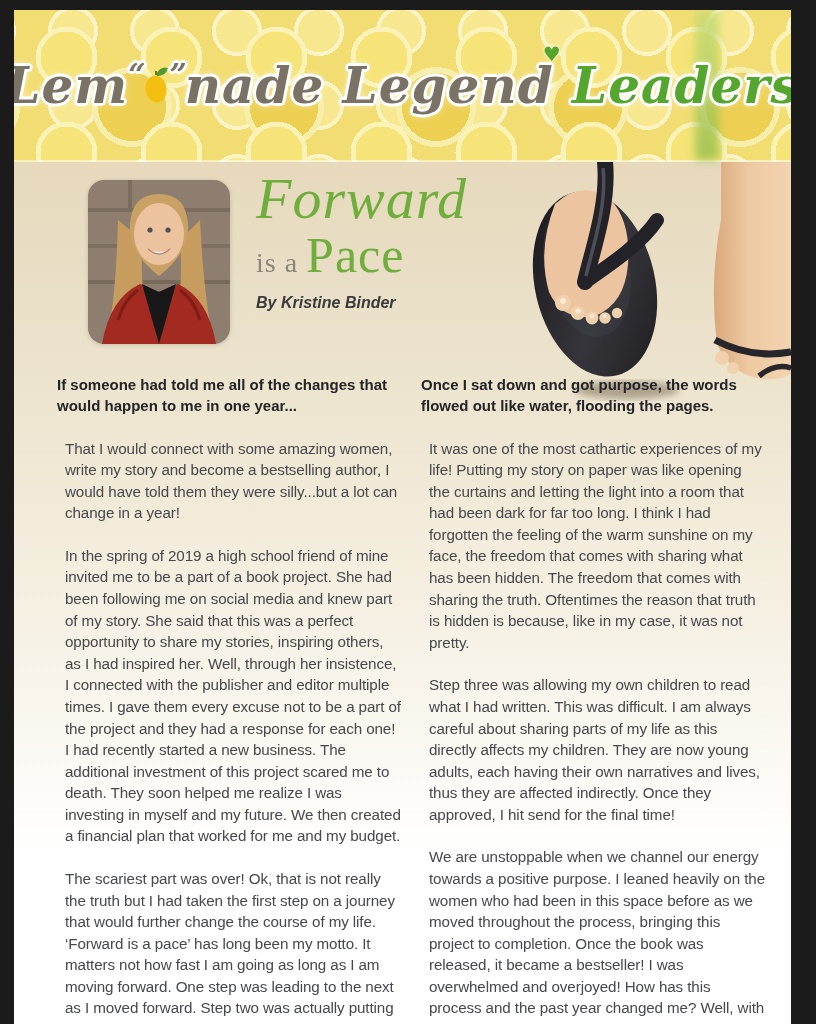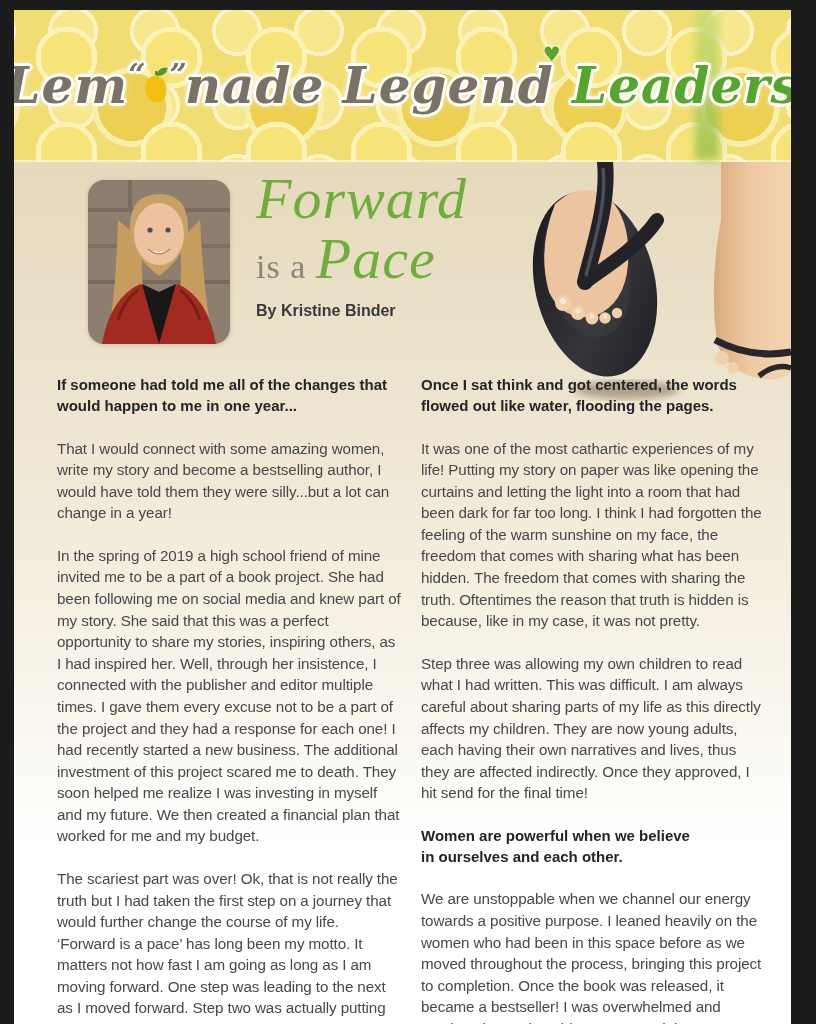--- a/index.html
+++ b/index.html
@@ -43,30 +43,30 @@
   
   .hero { position:relative; height:202px; flex:0 0 202px; }
   .feet-art { position:absolute; top:0; right:0; width:332px; height:248px; z-index:0; }
   .portrait { position:absolute; left:74px; top:18px; width:142px; height:164px;
     border-radius:16px; overflow:hidden; box-shadow:0 1px 4px rgba(90,75,50,.25); z-index:1; }
   .portrait svg { display:block; width:100%; height:100%; }
   .title-block { position:absolute; left:242px; top:8px; z-index:1; }
   .title-forward { font-family:"Liberation Serif","DejaVu Serif",serif; font-style:italic;
     font-size:58px; line-height:1.0; color:#6fae3c; letter-spacing:1px; }
   .title-line2 { font-family:"Liberation Serif","DejaVu Serif",serif; line-height:1.0; margin-top:2px; }
-  .title-isa  { font-size:34px; color:#8b857b; letter-spacing:1px; }
-  .title-pace { font-size:58px; color:#6fae3c; letter-spacing:1px;font-style:italic; }
-  .byline { margin-top:14px; font-size:16px; font-weight:700; color:#3a3a3c; }
+  .title-isa  { font-size:28px; color:#8b857b; letter-spacing:1px; }
+  .title-pace { font-size:50px; color:#6fae3c; letter-spacing:1px; }
+  .byline { margin-top:14px; font-size:16px; font-weight:700; font-style:italic; color:#3a3a3c; }
 
   
   .cols { flex:1; display:flex; gap:20px; padding:10px 26px 0 43px; position:relative; z-index:1; }
   .col { flex:1; min-width:0; }
   .col h3 { font-size:15px; line-height:1.42; font-weight:700; color:#232427;
     white-space:pre-line; margin-bottom:21px; }
-  .col p  { font-size:15.2px; line-height:1.42; color:#47484c; margin-bottom:21px; letter-spacing:-.1px; }
+  .col p  { font-size:15.2px; line-height:1.42; color:#47484c; margin-bottom:21px; letter-spacing:-.1px;margin-left:8px; }
 </style>
 </head>
 <body>
 
 <div class="frame">
   <div class="page">
 
     <div class="masthead">
       <div class="green-blur"></div>
       <div class="logo">
@@ -159,25 +159,23 @@
 
       <div class="cols">
         <div class="col">
             <h3>If someone had told me all of the changes that
 would happen to me in one year...</h3>
             <p>That I would connect with some amazing women, write my story and become a bestselling author, I would have told them they were silly...but a lot can change in a year!</p>
             <p>In the spring of 2019 a high school friend of mine invited me to be a part of a book project. She had been following me on social media and knew part of my story. She said that this was a perfect opportunity to share my stories, inspiring others, as I had inspired her. Well, through her insistence, I connected with the publisher and editor multiple times. I gave them every excuse not to be a part of the project and they had a response for each one!  I had recently started a new business. The additional investment of this project scared me to death. They soon helped me realize I was investing in myself and my future. We then created a financial plan that worked for me and my budget.</p>
             <p>The scariest part was over! Ok, that is not really the truth but I had taken the first step on a journey that would further change the course of my life. ‘Forward is a pace’ has long been my motto. It matters not how fast I am going as long as I am moving forward. One step was leading to the next as I moved forward. Step two was actually putting the words on paper and writing out my story.</p>
           </div>
         <div class="col">
-            <h3>Once I sat think and got centered, the words
+            <h3>Once I sat down and got purpose, the words
 flowed out like water, flooding the pages.</h3>
             <p>It was one of the most cathartic experiences of my life!  Putting my story on paper was like opening the curtains and letting the light into a room that had been dark for far too long. I think I had forgotten the feeling of the warm sunshine on my face, the freedom that comes with sharing what has been hidden. The freedom that comes with sharing the truth. Oftentimes the reason that truth is hidden is because, like in my case, it was not pretty.</p>
             <p>Step three was allowing my own children to read what I had written. This was difficult. I am always careful about sharing parts of my life as this directly affects my children. They are now young adults, each having their own narratives and lives, thus they are affected indirectly. Once they approved, I hit send for the final time!</p>
-            <h3>Women are powerful when we believe
-in ourselves and each other.</h3>
             <p> We are unstoppable when we channel our energy towards a positive purpose. I leaned heavily on the women who had been in this space before as we moved throughout the process, bringing this project to completion. Once the book was released, it became a bestseller! I was overwhelmed and overjoyed! How has this process and the past year changed me? Well, with the pandemic and all the changes that have accompanied it, the trajectory of the school year and my life has been drastically</p>
           </div>
       </div>
 
     </div>
   </div>
 </div>
 
 </body></html>

